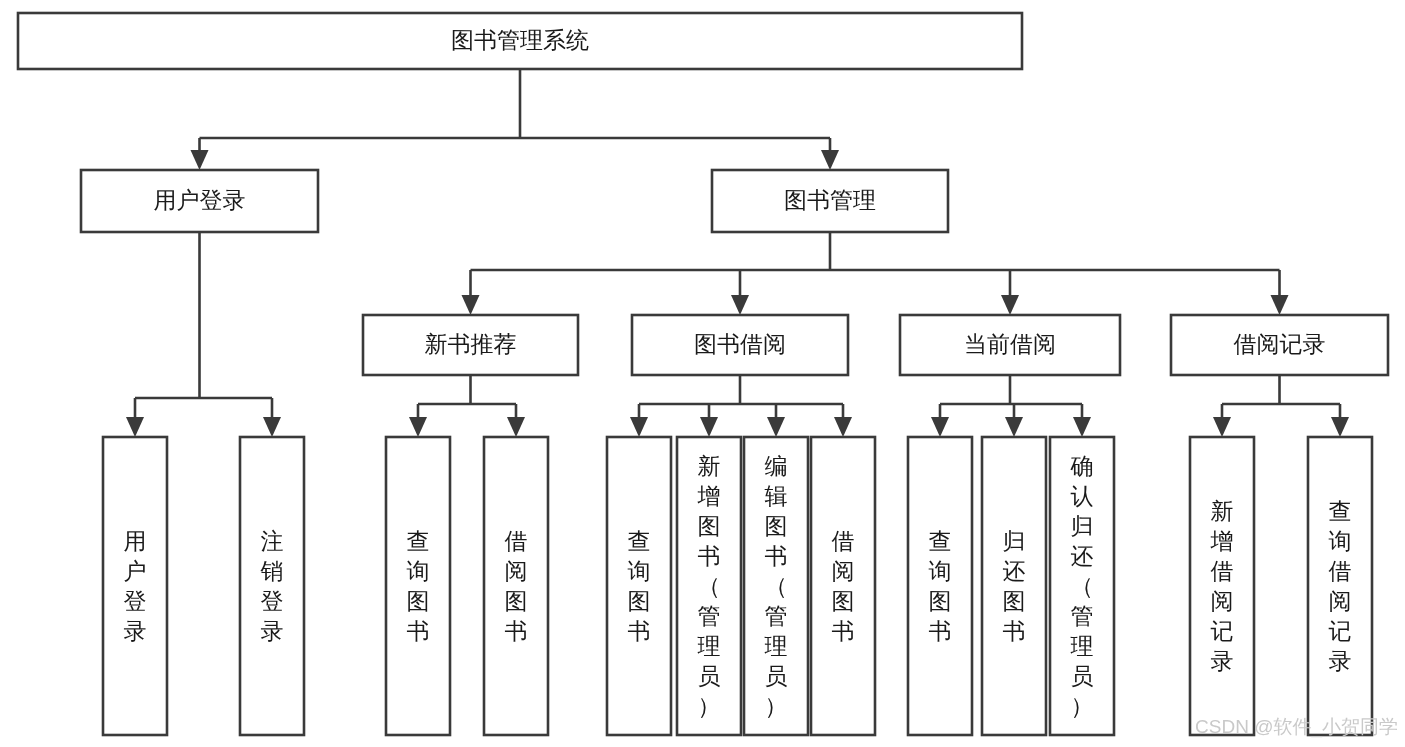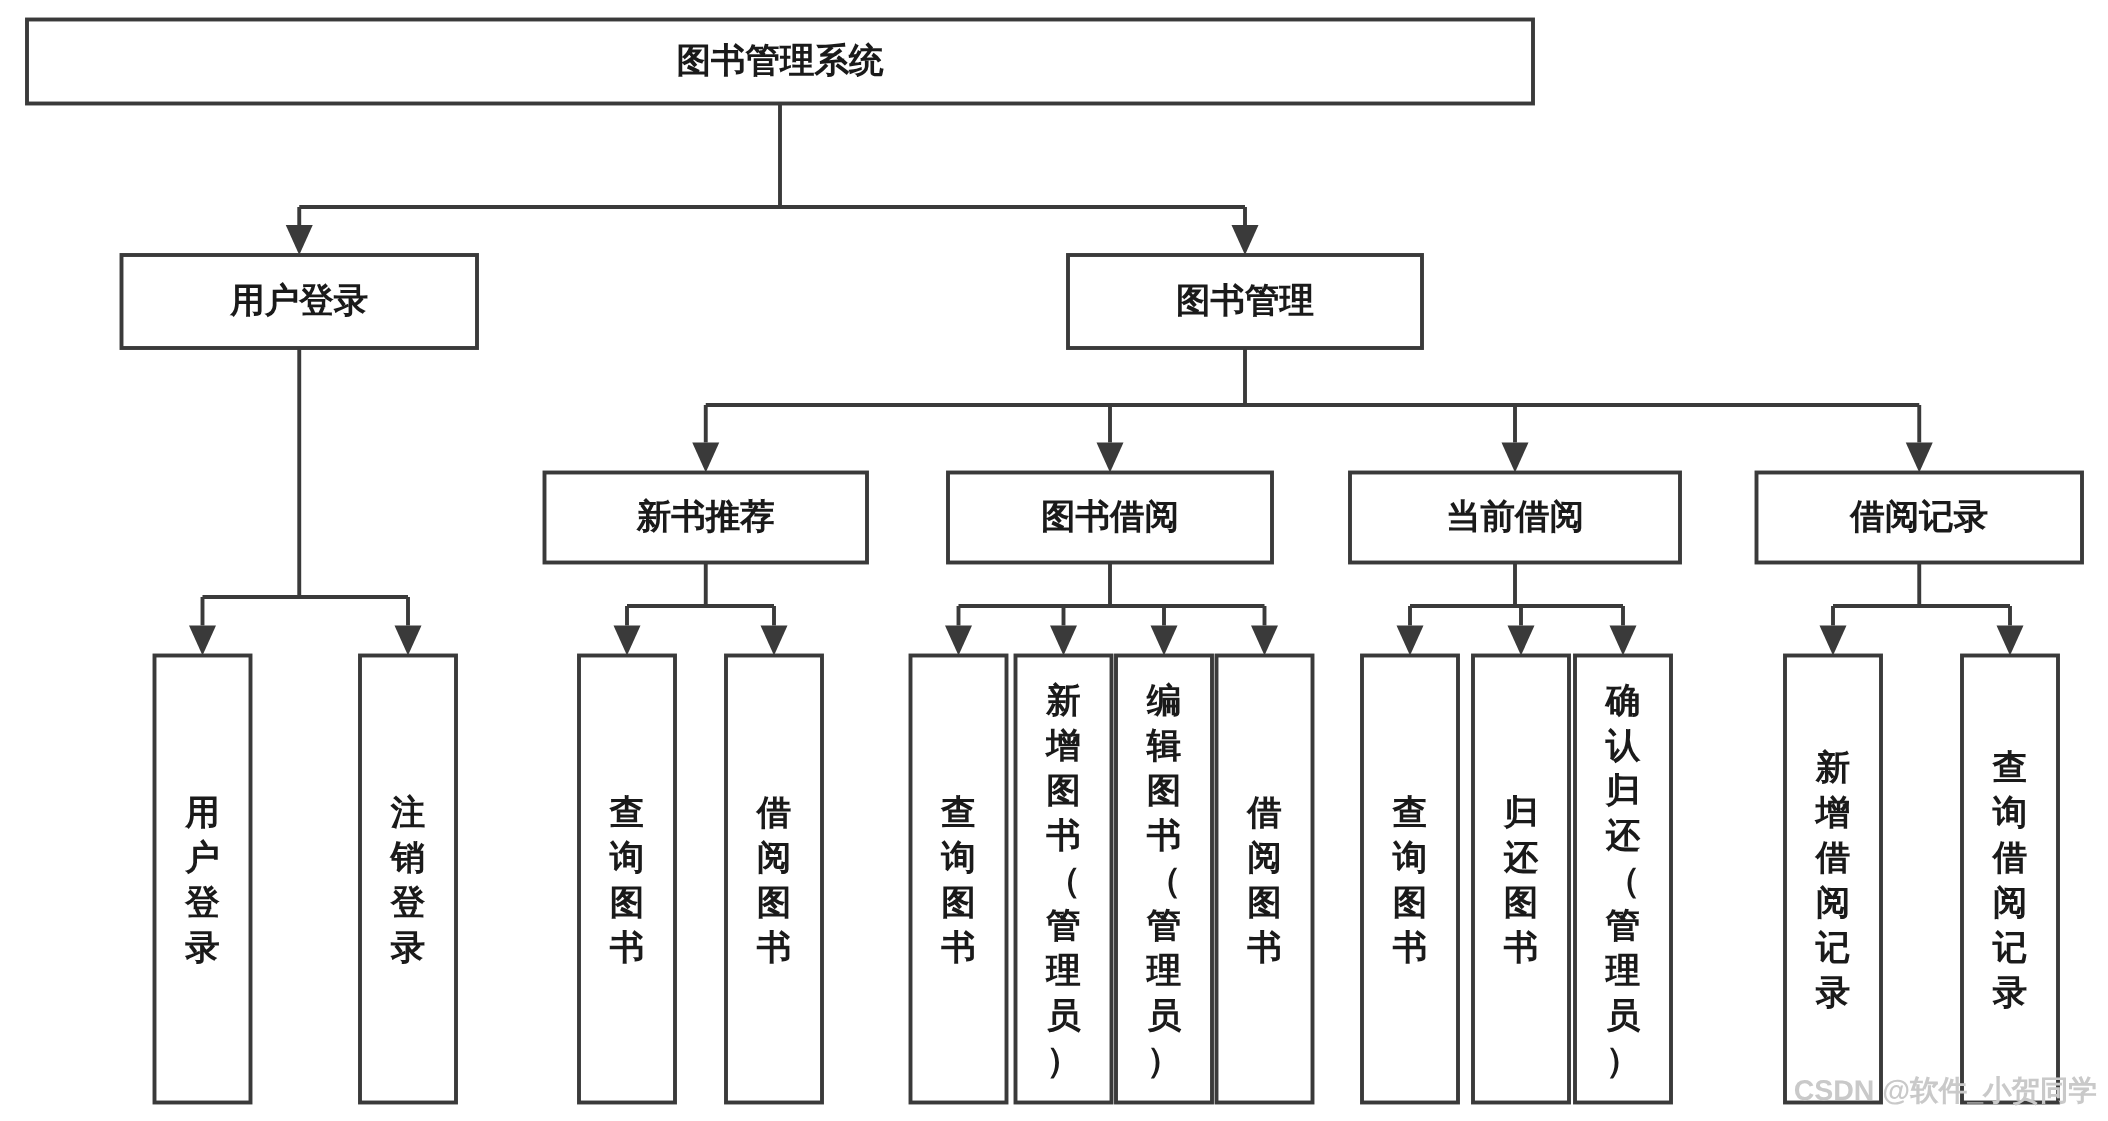--- a/index.html
+++ b/index.html
@@ -10,21 +10,20 @@
   }
   body {
     font-family: "Liberation Sans", "DejaVu Sans", sans-serif;
   }
   #diagram-root {
     position: relative;
     width: 1405px;
     height: 747px;
     background: #ffffff;
     overflow: hidden;
-    font-weight: bold;
   }
   svg#tree-svg {
     position: absolute;
     left: 0;
     top: 0;
     width: 1405px;
     height: 747px;
     display: block;
   }
   .node-box {

